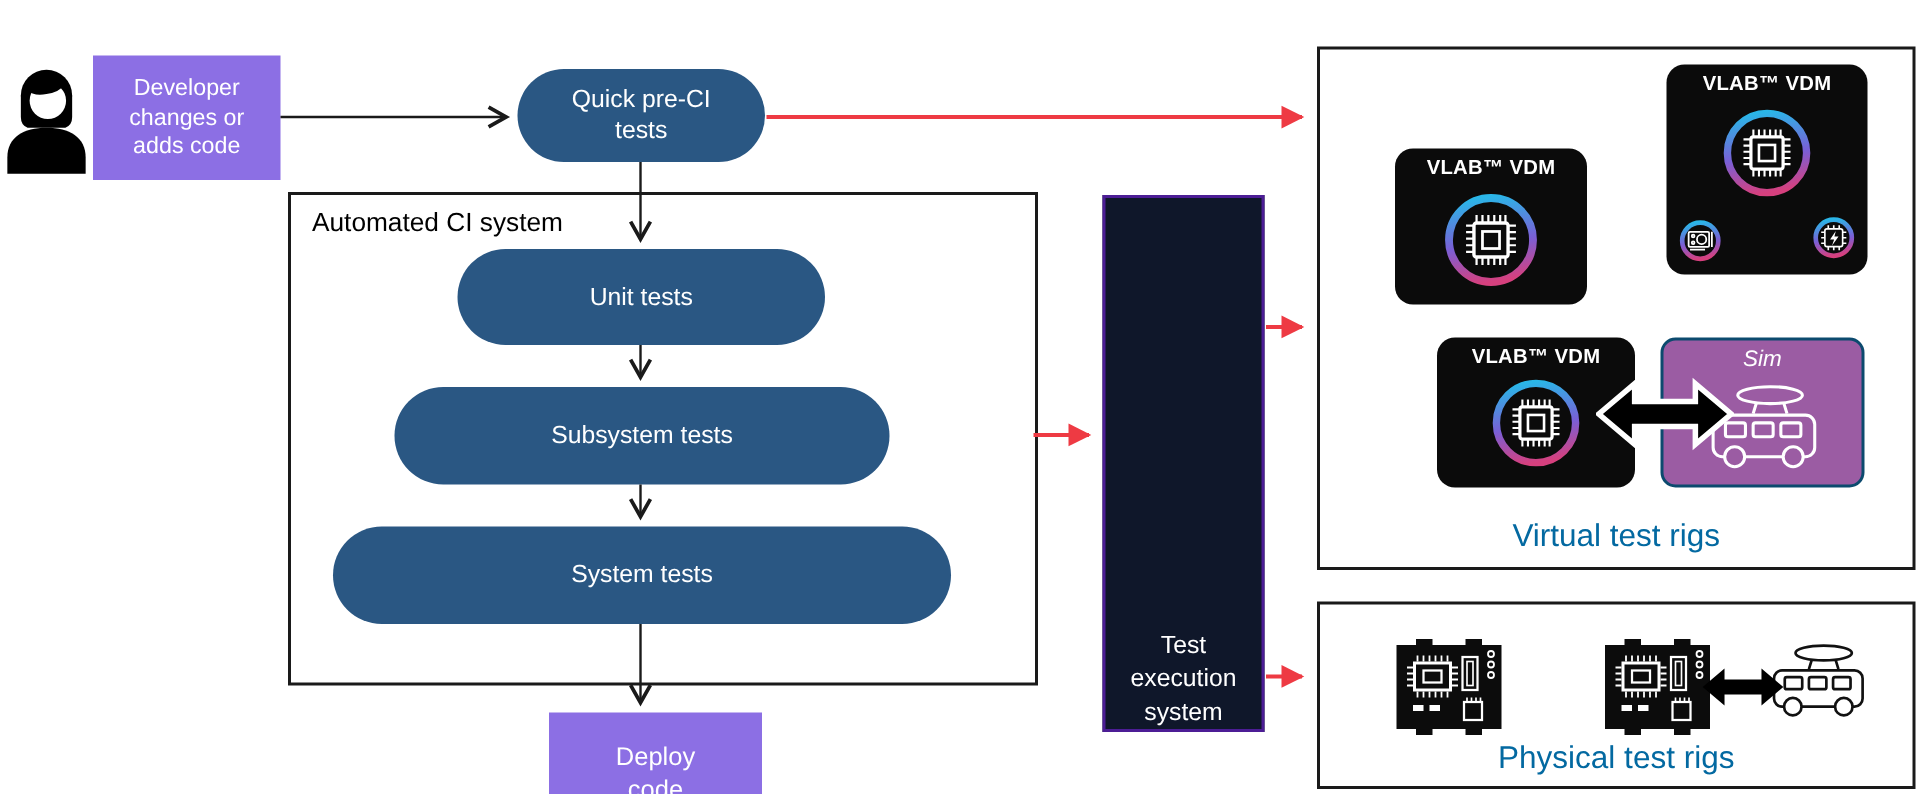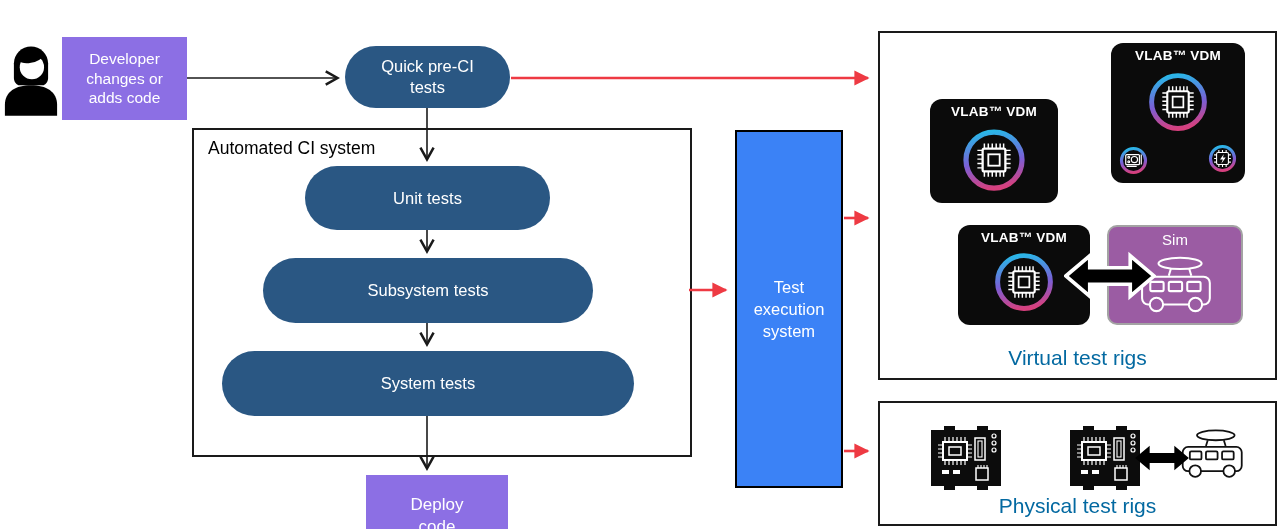--- a/index.html
+++ b/index.html
@@ -7,26 +7,26 @@
     position:relative;width:1280px;height:529px;background:#ffffff;overflow:hidden;
     font-family:"Liberation Sans","DejaVu Sans",sans-serif;
     margin-top:28px;
   }
   .abs{position:absolute;}
   .box{display:flex;align-items:center;justify-content:center;text-align:center;box-sizing:border-box;}
   .purple{background:#8c6fe4;color:#fff;font-size:15.5px;line-height:1.28;}
   .pill{background:#2a5783;color:#fff;font-size:16.5px;line-height:1.25;border-radius:33px;}
   .ci-box{border:2px solid #1a1a1a;background:#fff;}
   .ci-label{position:absolute;top:8px;left:14px;font-size:17.5px;color:#000000;}
-  .gray-box{background:#3b82f6;border:2px solid #000000;color:#fff;font-size:16.5px;line-height:1.35;}
+  .gray-box{background:#0f172a;border:2px solid #4c1d95;color:#fff;font-size:16.5px;line-height:1.35;align-items:flex-end;}
   .panel{border:2px solid #1a1a1a;background:#fff;box-sizing:border-box;}
   .caption{position:absolute;left:0;right:0;text-align:center;font-size:21px;color:#0369a1;}
   .vlab{position:absolute;background:#0b0b0b;border-radius:12px;color:#fff;}
   .vlab-title{position:absolute;top:5px;left:0;right:0;text-align:center;font-size:13.5px;font-weight:bold;letter-spacing:.2px;}
-  .sim-box{position:absolute;background:#9b5ca3;border:2px solid #a3a3a3;border-radius:10px;color:#fff;box-sizing:border-box;}
+  .sim-box{position:absolute;background:#9b5ca3;border:2px solid #0c4a6e;border-radius:10px;color:#fff;box-sizing:border-box;font-style:italic;}
   .sim-title{position:absolute;top:4px;left:0;right:0;text-align:center;font-size:15px;}
   .connectors{position:absolute;left:0;top:0;z-index:6;pointer-events:none;}
   .z2{z-index:2;} .z4{z-index:4;}
   svg{display:block;}
 </style>
 </head>
 <body>
 
 <svg width="0" height="0" style="position:absolute" aria-hidden="true">
   <defs>

